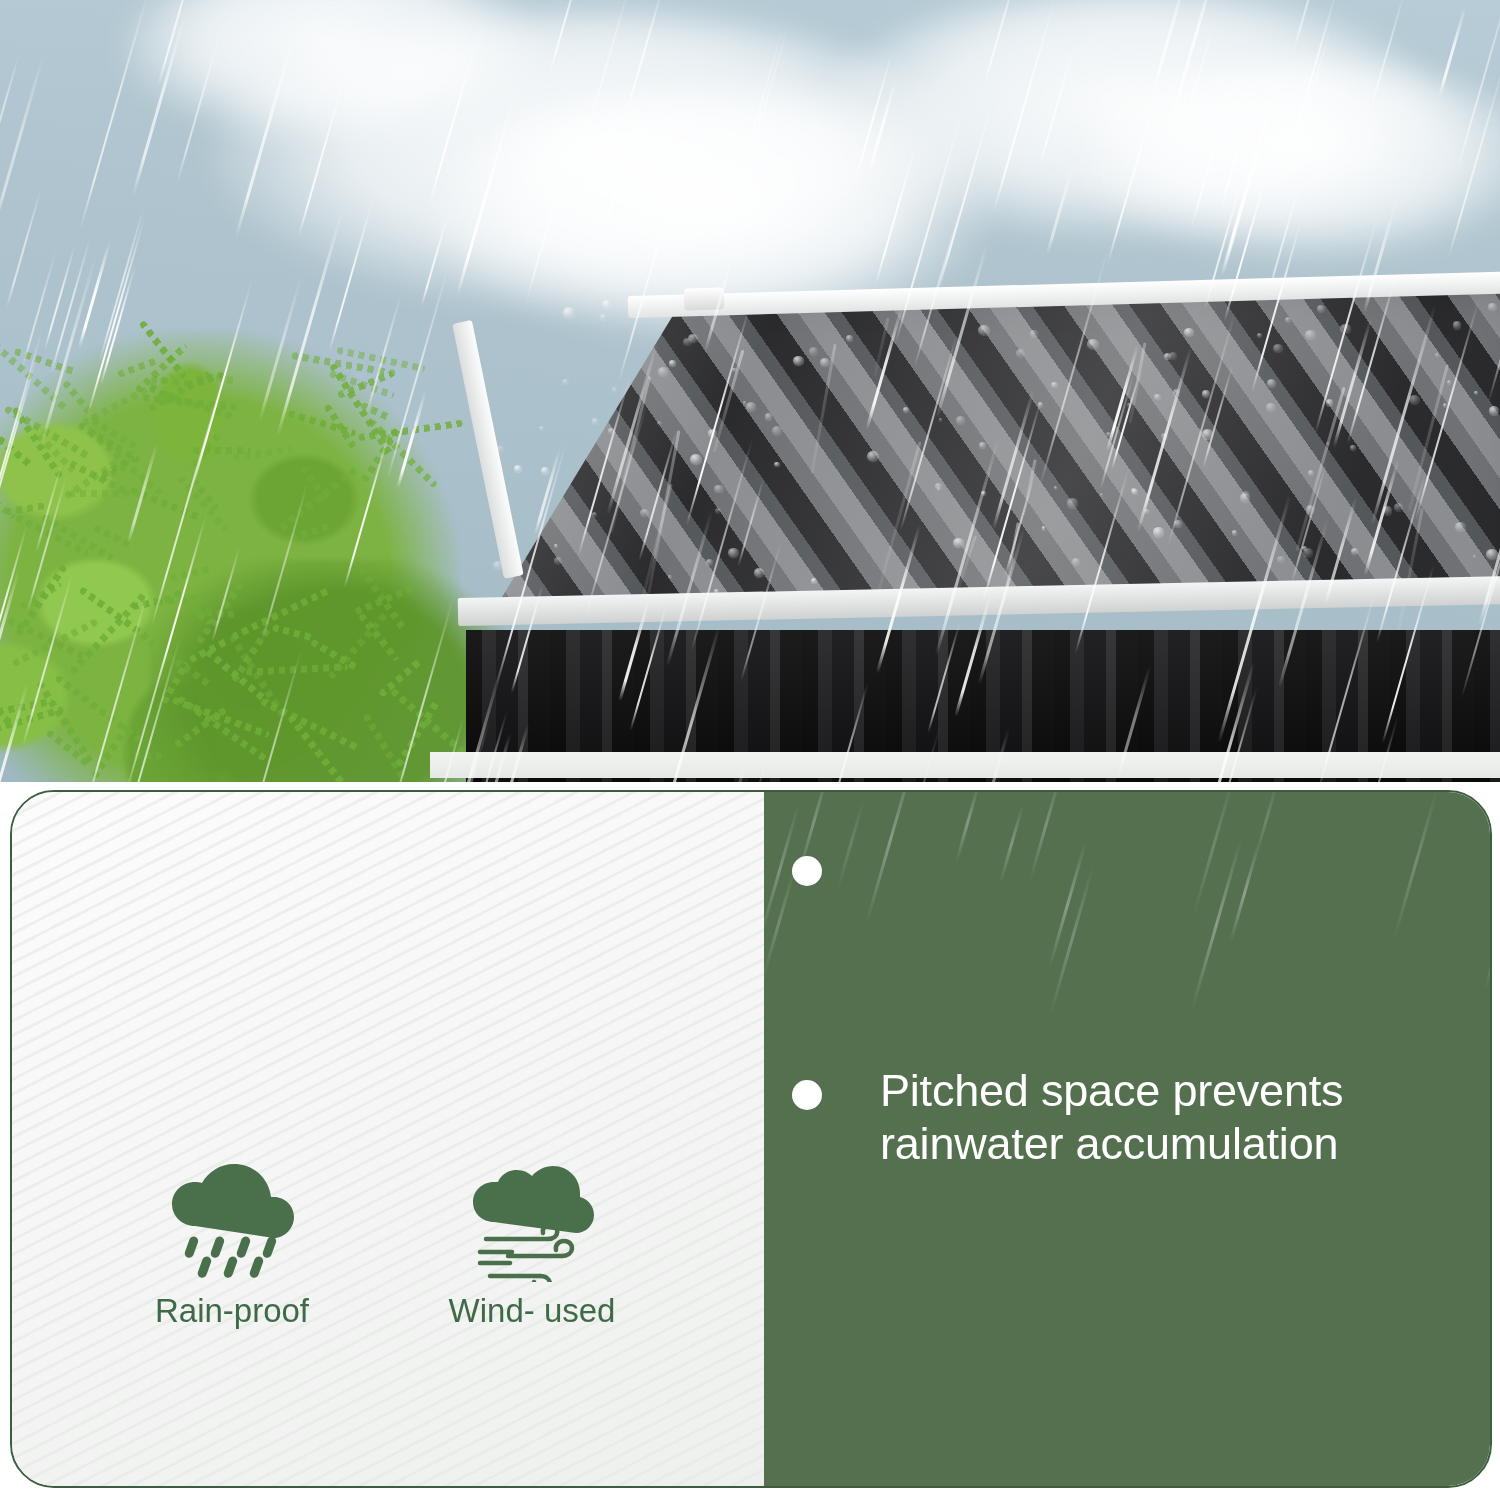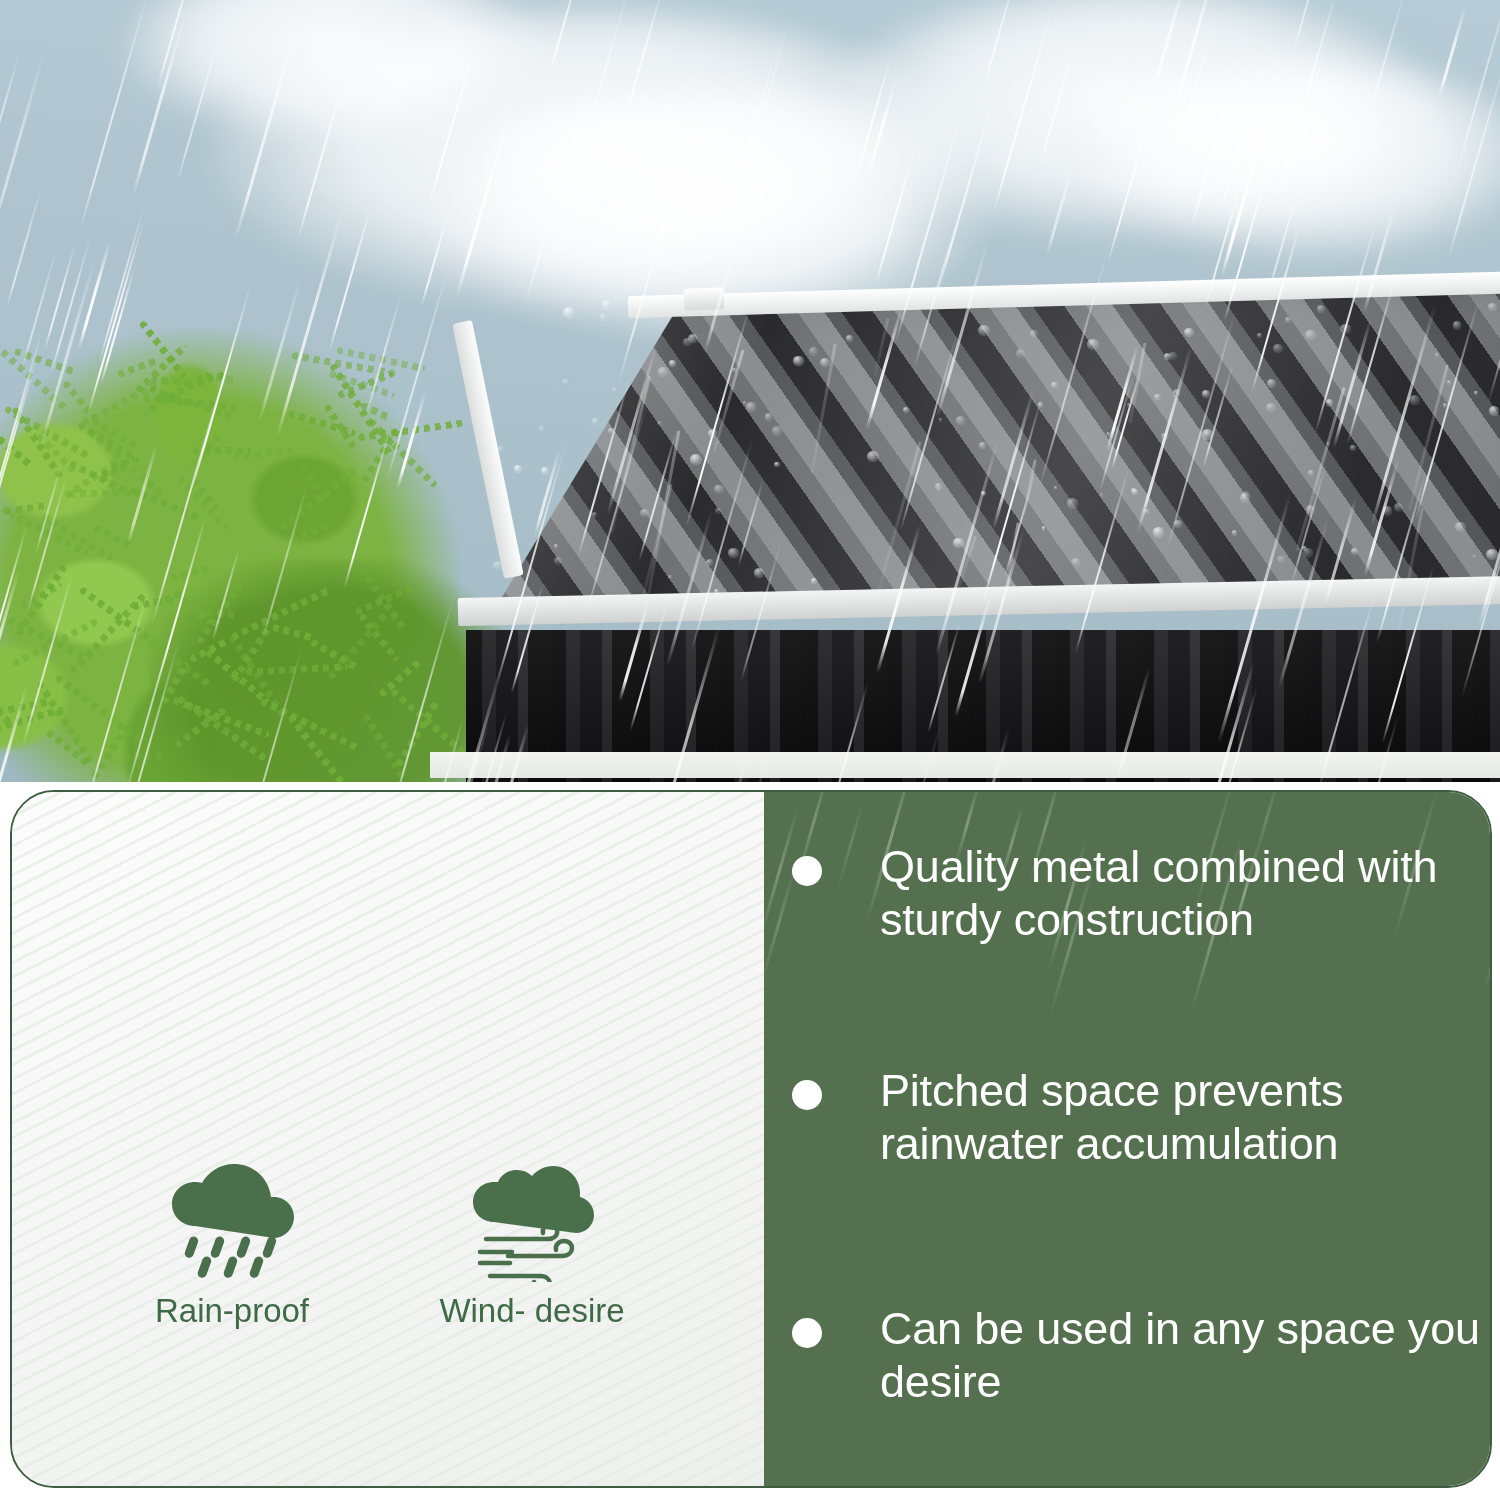--- a/index.html
+++ b/index.html
@@ -639,21 +639,21 @@
                 <path d="M96 75 c12 0 12 -14 2 -14 c-6 0 -8 5 -7 8"></path>
                 <path d="M28 88 H60"></path>
                 <path d="M28 99 H58"></path>
                 <path d="M56 92 H110"></path>
                 <path d="M110 92 c13 0 13 -15 2 -15 c-6 0 -9 5 -8 9"></path>
                 <path d="M38 112 H88"></path>
                 <path d="M88 112 c13 0 13 15 2 15 c-6 0 -9 -5 -8 -9"></path>
               </g>
             </svg>
           </div>
-          <div class="feat-label">Wind- desire</div>
+          <div class="feat-label">Wind- used</div>
         </div>
 
       </div>
     </div>
 
     <div class="card-right">
       <div id="panelrain">
           <div class="rainline" style="left: 13.7285px; top: 9.40909px; height: 139.248px; opacity: 0.46;"></div>
           <div class="rainline" style="left: 301.904px; top: 46.247px; height: 133.776px; opacity: 0.57;"></div>
           <div class="rainline" style="left: 125.409px; top: -39.7098px; height: 175.533px; opacity: 0.56;"></div>
@@ -667,27 +667,22 @@
           <div class="rainline" style="left: 13.4054px; top: 73.3221px; height: 118.196px; opacity: 0.35;"></div>
           <div class="rainline" style="left: 85.1983px; top: 5.49719px; height: 96.0336px; opacity: 0.25;"></div>
           <div class="rainline" style="left: 450.927px; top: 42.9783px; height: 178.859px; opacity: 0.58;"></div>
           <div class="rainline" style="left: 500.543px; top: -15.9997px; height: 86.6974px; opacity: 0.29;"></div>
           <div class="rainline" style="left: 306.288px; top: 71.3103px; height: 156.336px; opacity: 0.41;"></div>
           <div class="rainline" style="left: 246.173px; top: 10.945px; height: 82.3px; opacity: 0.48;"></div>
         </div>
       <div class="bullets">
         <div class="bullet b1">
           <span class="dot"></span>
-          <span class="btxt">Quality metal combined with sturdy construction</span>
         </div>
         <div class="bullet b2">
           <span class="dot"></span>
           <span class="btxt">Pitched space prevents rainwater accumulation</span>
         </div>
-        <div class="bullet b3">
-          <span class="dot"></span>
-          <span class="btxt">Can be used in any space you desire</span>
-        </div>
       </div>
     </div>
 
   </div>
 </div>
 
 </body></html>

